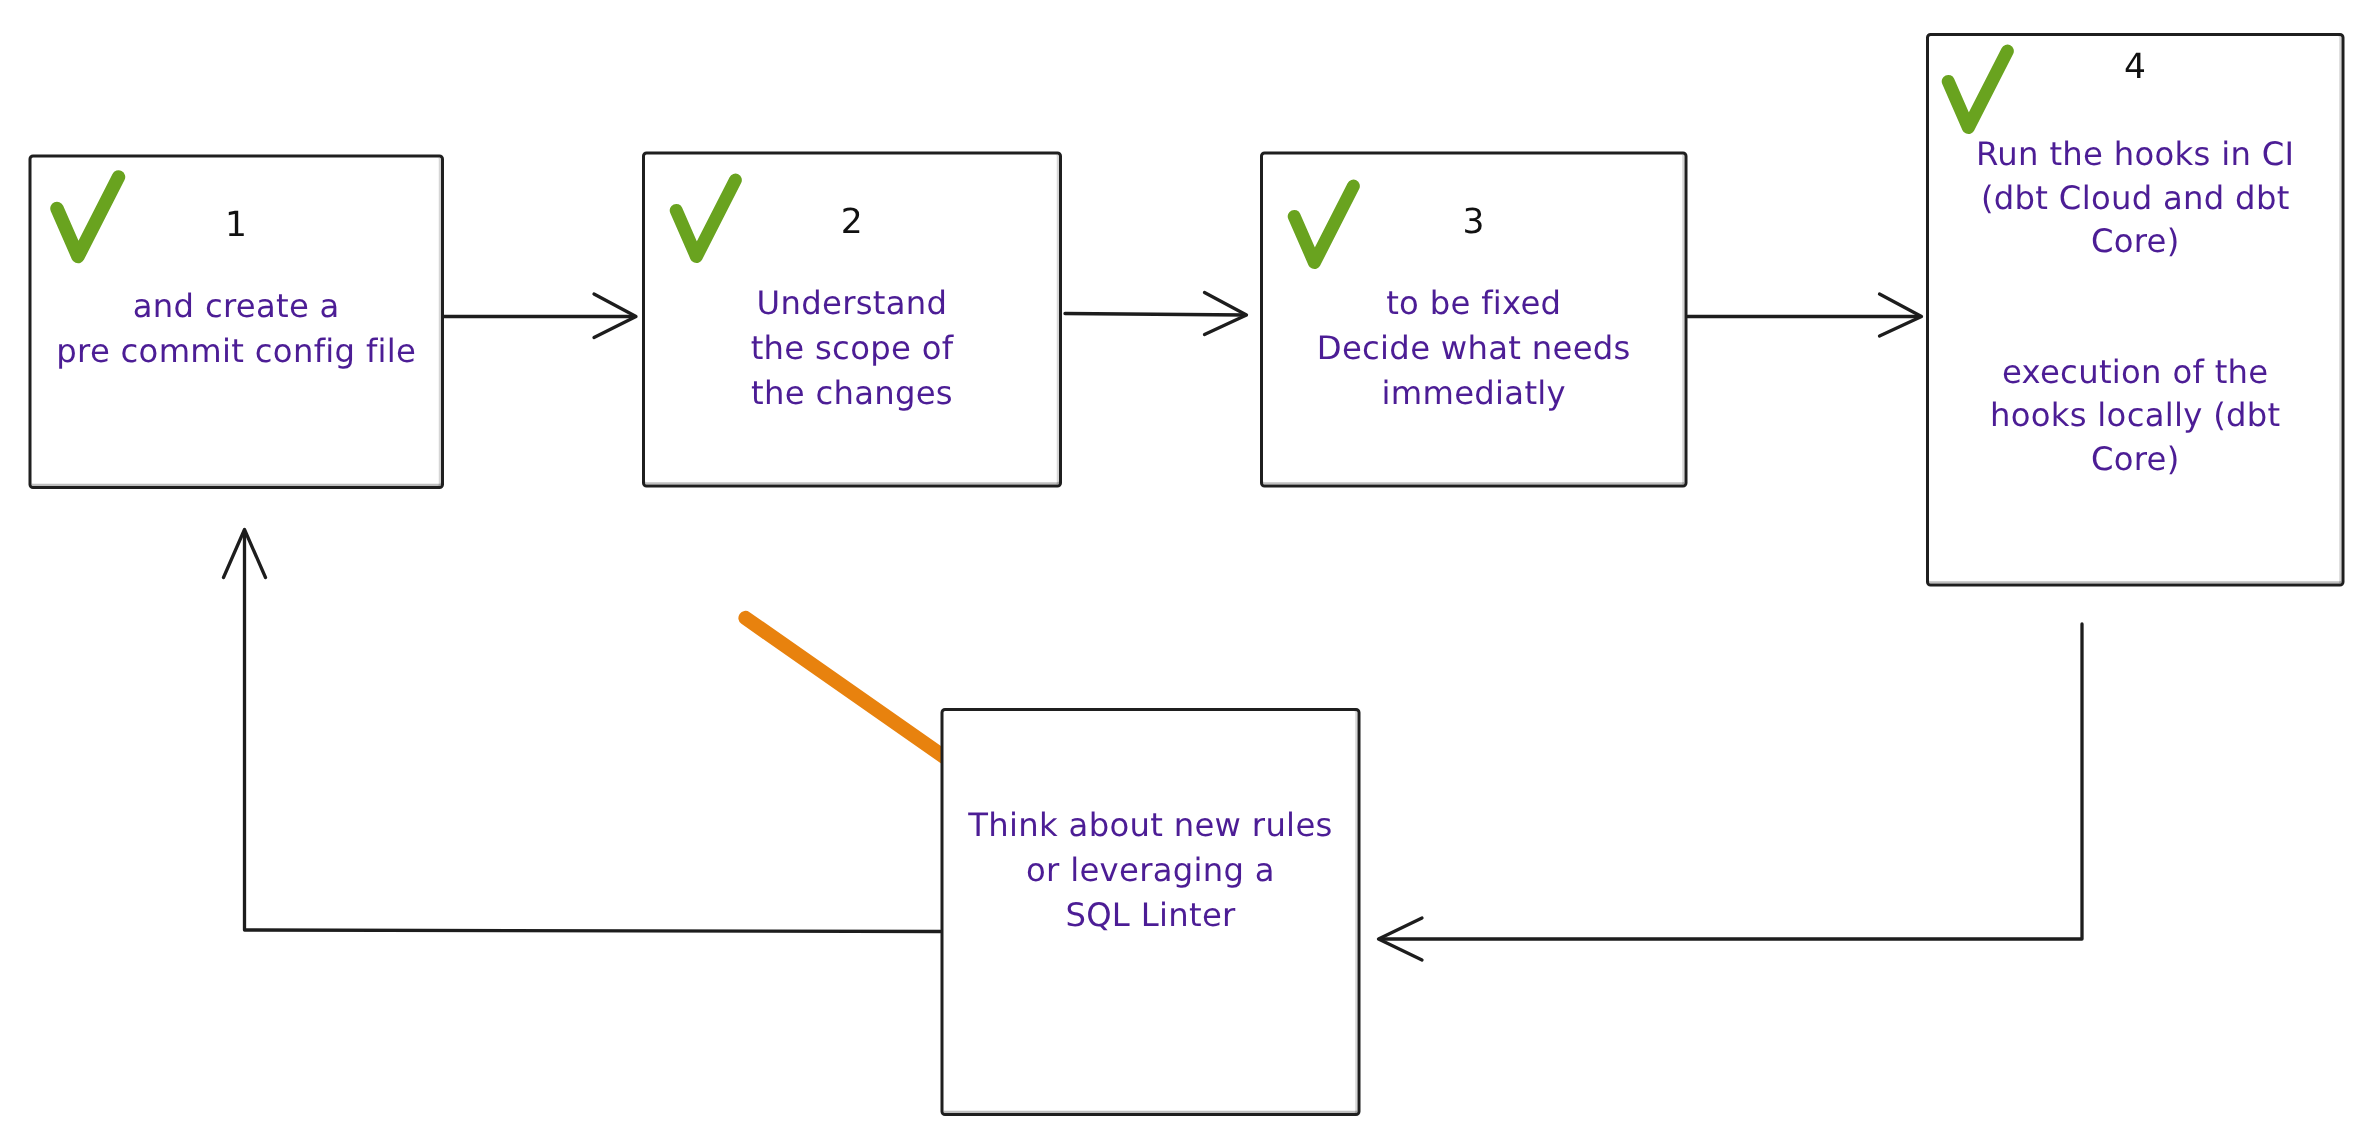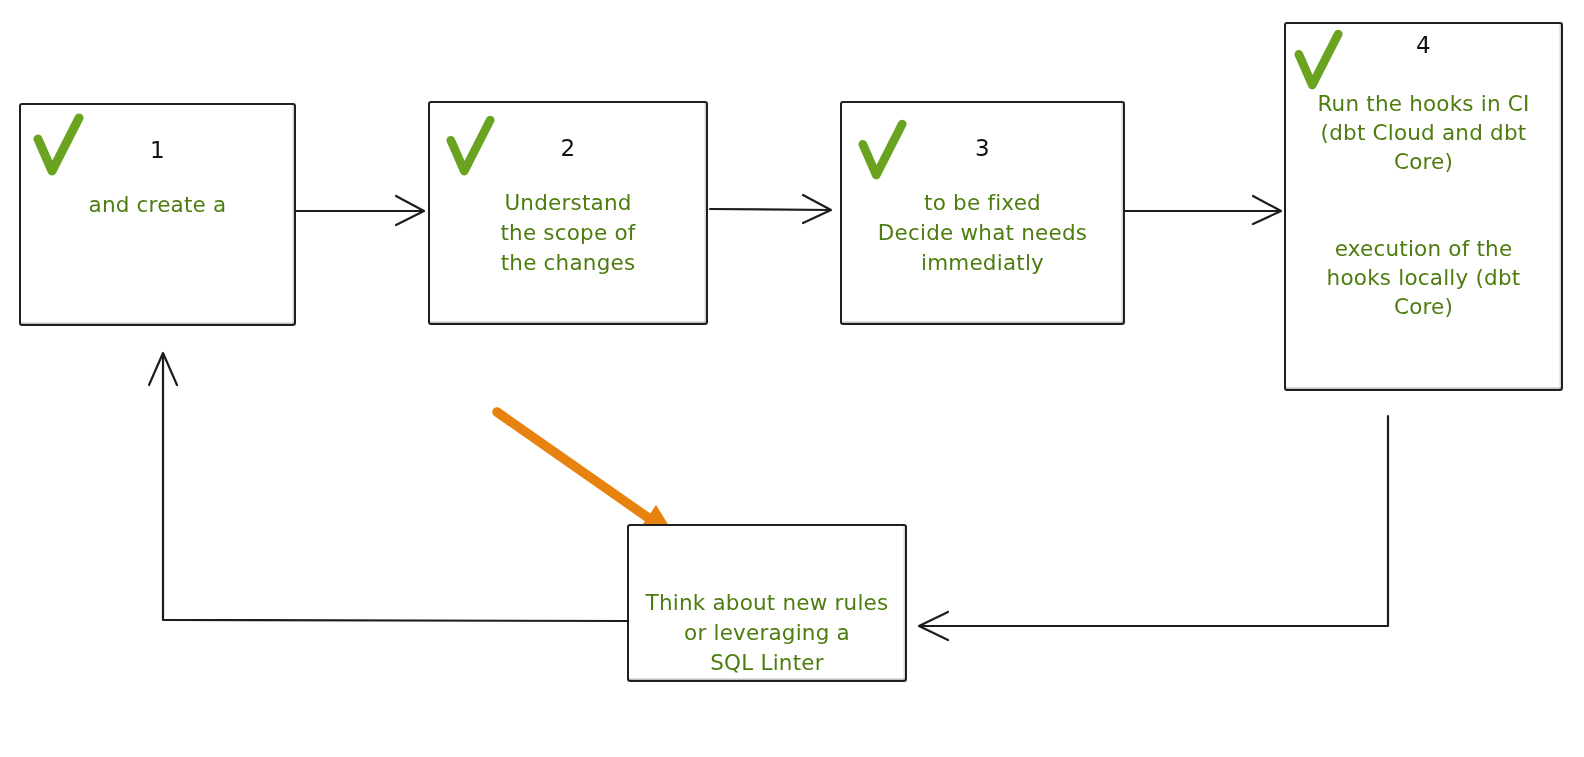--- a/index.html
+++ b/index.html
@@ -22,29 +22,29 @@
   }
   .check{position:absolute;}
   .check path{fill:none;stroke:#69a31f;stroke-width:9;stroke-linecap:round;stroke-linejoin:round;}
   .num{
     font-size:23px;line-height:26px;letter-spacing:.5px;
     color:#111;
   }
   .body{margin:0 4px;}
   .line{
     font-size:21.5px;line-height:30px;min-height:30px;
-    white-space:nowrap;color:#4d7c0f;letter-spacing:.2px;
+    white-space:nowrap;color:#4c1d95;letter-spacing:.2px;
   }
   #box4 .line{line-height:29px;min-height:29px;}
   
   #box1{left:19px;top:103px;width:277px;height:223px;}
   #box2{left:428px;top:101px;width:280px;height:224px;}
   #box3{left:840px;top:101px;width:285px;height:224px;}
   #box4{left:1284px;top:22px;width:279px;height:369px;}
-  #feedback{left:627px;top:524px;width:280px;height:158px;}
+  #feedback{left:627px;top:472px;width:280px;height:272px;}
   #box1 .num,#box2 .num,#box3 .num{margin-top:32px;}
   #box1 .body,#box2 .body,#box3 .body{margin-top:27px;}
   #box4 .num{margin-top:8px;}
   #box4 .body{margin-top:31px;}
   #feedback .body{margin-top:62px;}
   #box1 .check{left:12px;top:8px;width:52px;height:66px;}
   #box2 .check{left:16px;top:12px;width:50px;height:64px;}
   #box3 .check{left:16px;top:16px;width:50px;height:64px;}
   #box4 .check{left:8px;top:2px;width:50px;height:70px;}
   .ink{stroke:#1d1d1d;stroke-width:2.2;fill:none;stroke-linecap:round;stroke-linejoin:round;}
@@ -89,20 +89,21 @@
     </g>
   </svg>
 
   <div class="box" id="box1">
     <svg class="check" viewBox="0 0 52 66">
       <path d="M5,26 L19,58 L46,5"></path>
     </svg>
     <div class="num">1</div>
     <div class="body">
       <div class="line">and create a</div>
+      <div class="line">pre commit config file</div>
     </div>
   </div>
 
   <div class="box" id="box2">
     <svg class="check" viewBox="0 0 52 66">
       <path d="M5,26 L19,58 L46,5"></path>
     </svg>
     <div class="num">2</div>
     <div class="body">
       <div class="line">Understand</div>

